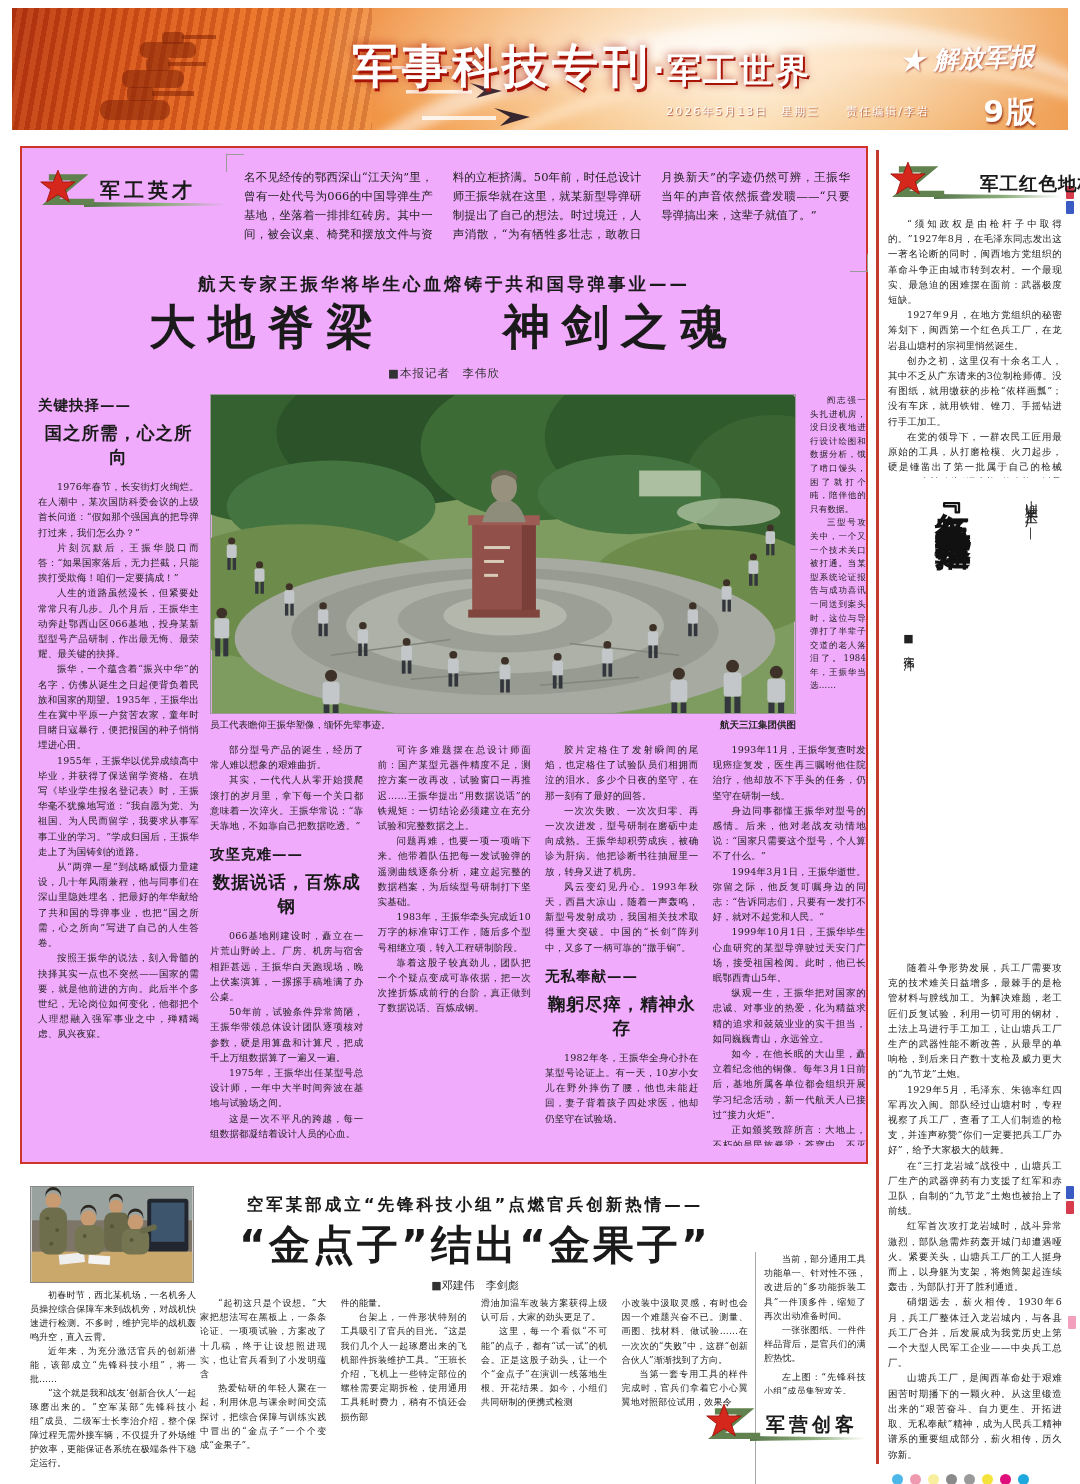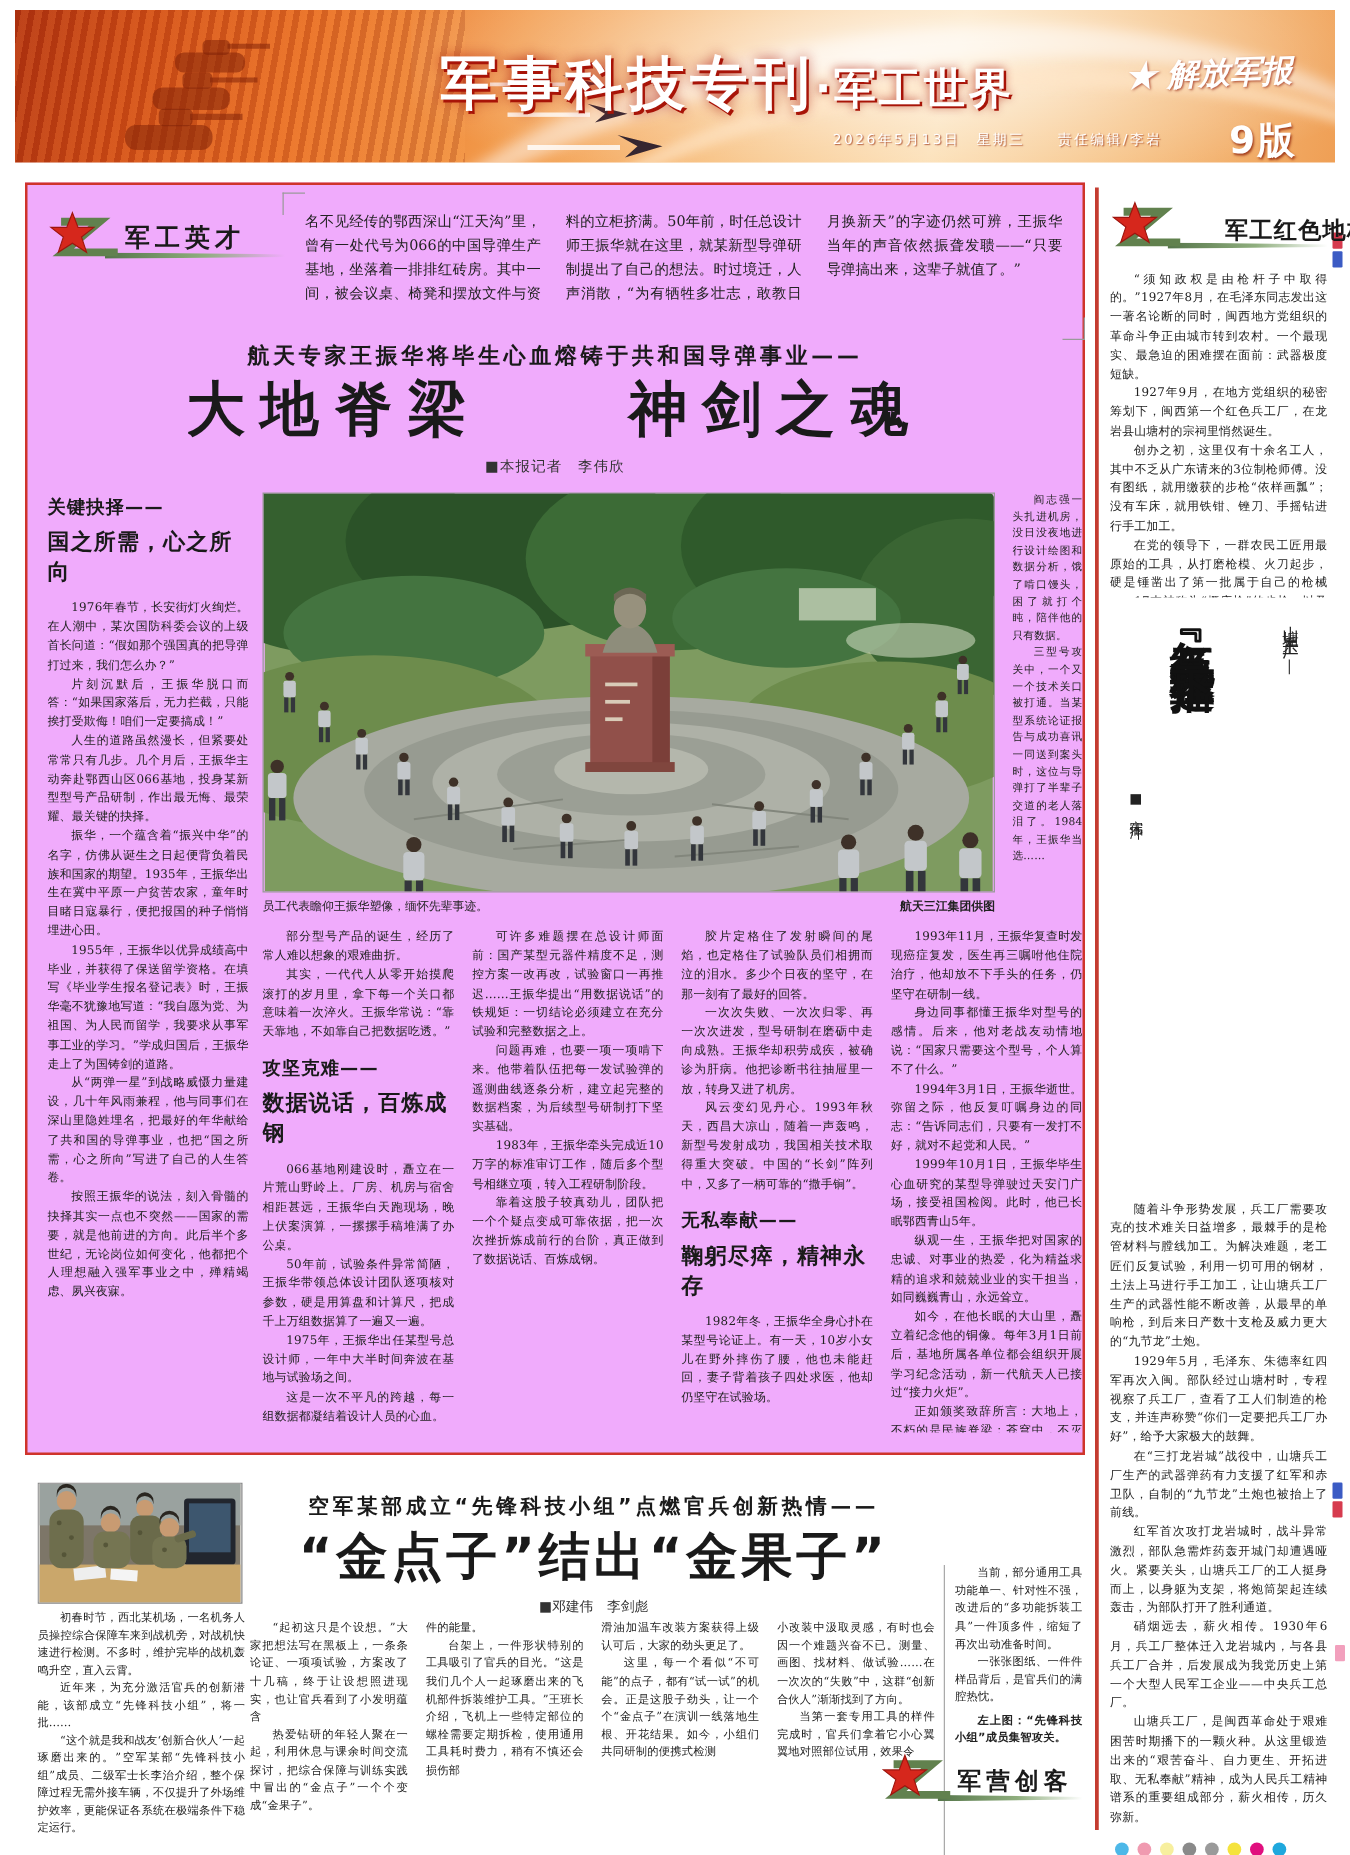--- a/index.html
+++ b/index.html
@@ -46,21 +46,21 @@
   .corner.tl { left:-6px; top:-6px; border-left:1.5px solid #9a9a9a; border-top:1.5px solid #9a9a9a; }
   .corner.br { right:-6px; bottom:-6px; border-right:1.5px solid #9a9a9a; border-bottom:1.5px solid #9a9a9a; }
   .kicker { position:absolute; left:0; top:124px; width:100%; text-align:center; font-size:17.5px; font-weight:800; letter-spacing:3px; }
   .headline { position:absolute; left:0; top:148px; width:100%; text-align:center; font-size:47px; font-weight:900; letter-spacing:12px; white-space:nowrap; }
   .byline { position:absolute; left:0; top:218px; width:100%; text-align:center; font-size:11.5px; color:#333; letter-spacing:1px; }
 
   .np p { font-family:"DejaVu Serif","Liberation Serif",serif; font-size:9.5px; line-height:15.2px;
      text-align:justify; text-indent:2em; color:#222; letter-spacing:.2px; }
   .col-left { position:absolute; left:16px; top:246px; width:161px; height:752px; overflow:hidden; }
   .sh-label { font-size:14.5px; font-weight:800; letter-spacing:1px; margin:2px 0 6px; }
-  .sh-title { font-size:17.5px; font-weight:800; letter-spacing:1px; margin:0 0 10px; }
+  .sh-title { font-size:17.5px; font-weight:800; text-align:center; letter-spacing:1px; margin:0 0 10px; }
   .sh-mid .sh-label { margin-top:12px; }
 
   .photo-wrap { position:absolute; left:188px; top:246px; width:586px; }
   .photo-wrap svg { display:block; border:1px solid #999; }
   .photo-cap { display:flex; justify-content:space-between; margin-top:5px;
      font-family:"DejaVu Serif","Liberation Serif",serif; font-size:9.5px; color:#222; }
   .photo-cap .credit { font-weight:bold; }
 
   .col-side { position:absolute; left:788px; top:246px; width:56px; height:328px; overflow:hidden; }
   .col-side p { font-size:8.5px; line-height:13.6px; }
@@ -94,21 +94,21 @@
   .b-kicker { position:absolute; left:200px; top:1194px; width:550px; text-align:center; font-size:16.5px; font-weight:800; letter-spacing:3px; }
   .b-headline { position:absolute; left:186px; top:1218px; width:578px; text-align:center; font-size:41px; font-weight:900; letter-spacing:3px; white-space:nowrap; }
   .b-byline { position:absolute; left:200px; top:1278px; width:550px; text-align:center; font-size:11px; color:#333; }
   .b-cols { position:absolute; left:200px; top:1296px; width:548px; height:188px; display:flex; gap:14px; overflow:hidden; }
   .b-cols .np-col { flex:1; overflow:hidden; }
   .b-cols p { font-size:9px; line-height:14.2px; }
   .b-cols .cont p:first-child { text-indent:0; }
   .b-divider { position:absolute; left:755px; top:1252px; width:1px; height:232px; background:#aaa; }
   .b-col5 { position:absolute; left:764px; top:1252px; width:102px; height:142px; overflow:hidden; }
   .b-col5 p { font-size:9px; line-height:14.2px; }
-  .b-col5 .cap { font-weight:bold; font-family:"DejaVu Sans","Liberation Sans",sans-serif; margin-top:4px; }
+  .b-col5 .cap { font-weight:normal; font-family:"DejaVu Sans","Liberation Sans",sans-serif; margin-top:4px; }
   .logo-c { position:absolute; left:704px; top:1396px; width:162px; }
   .logo-c .t { font-size:19px; }
 </style>
 </head>
 <body>
 
 <div class="banner">
   <div class="bn-stripes"></div>
   <div class="bn-swoosh s1"></div>
   <div class="bn-swoosh s2"></div>

